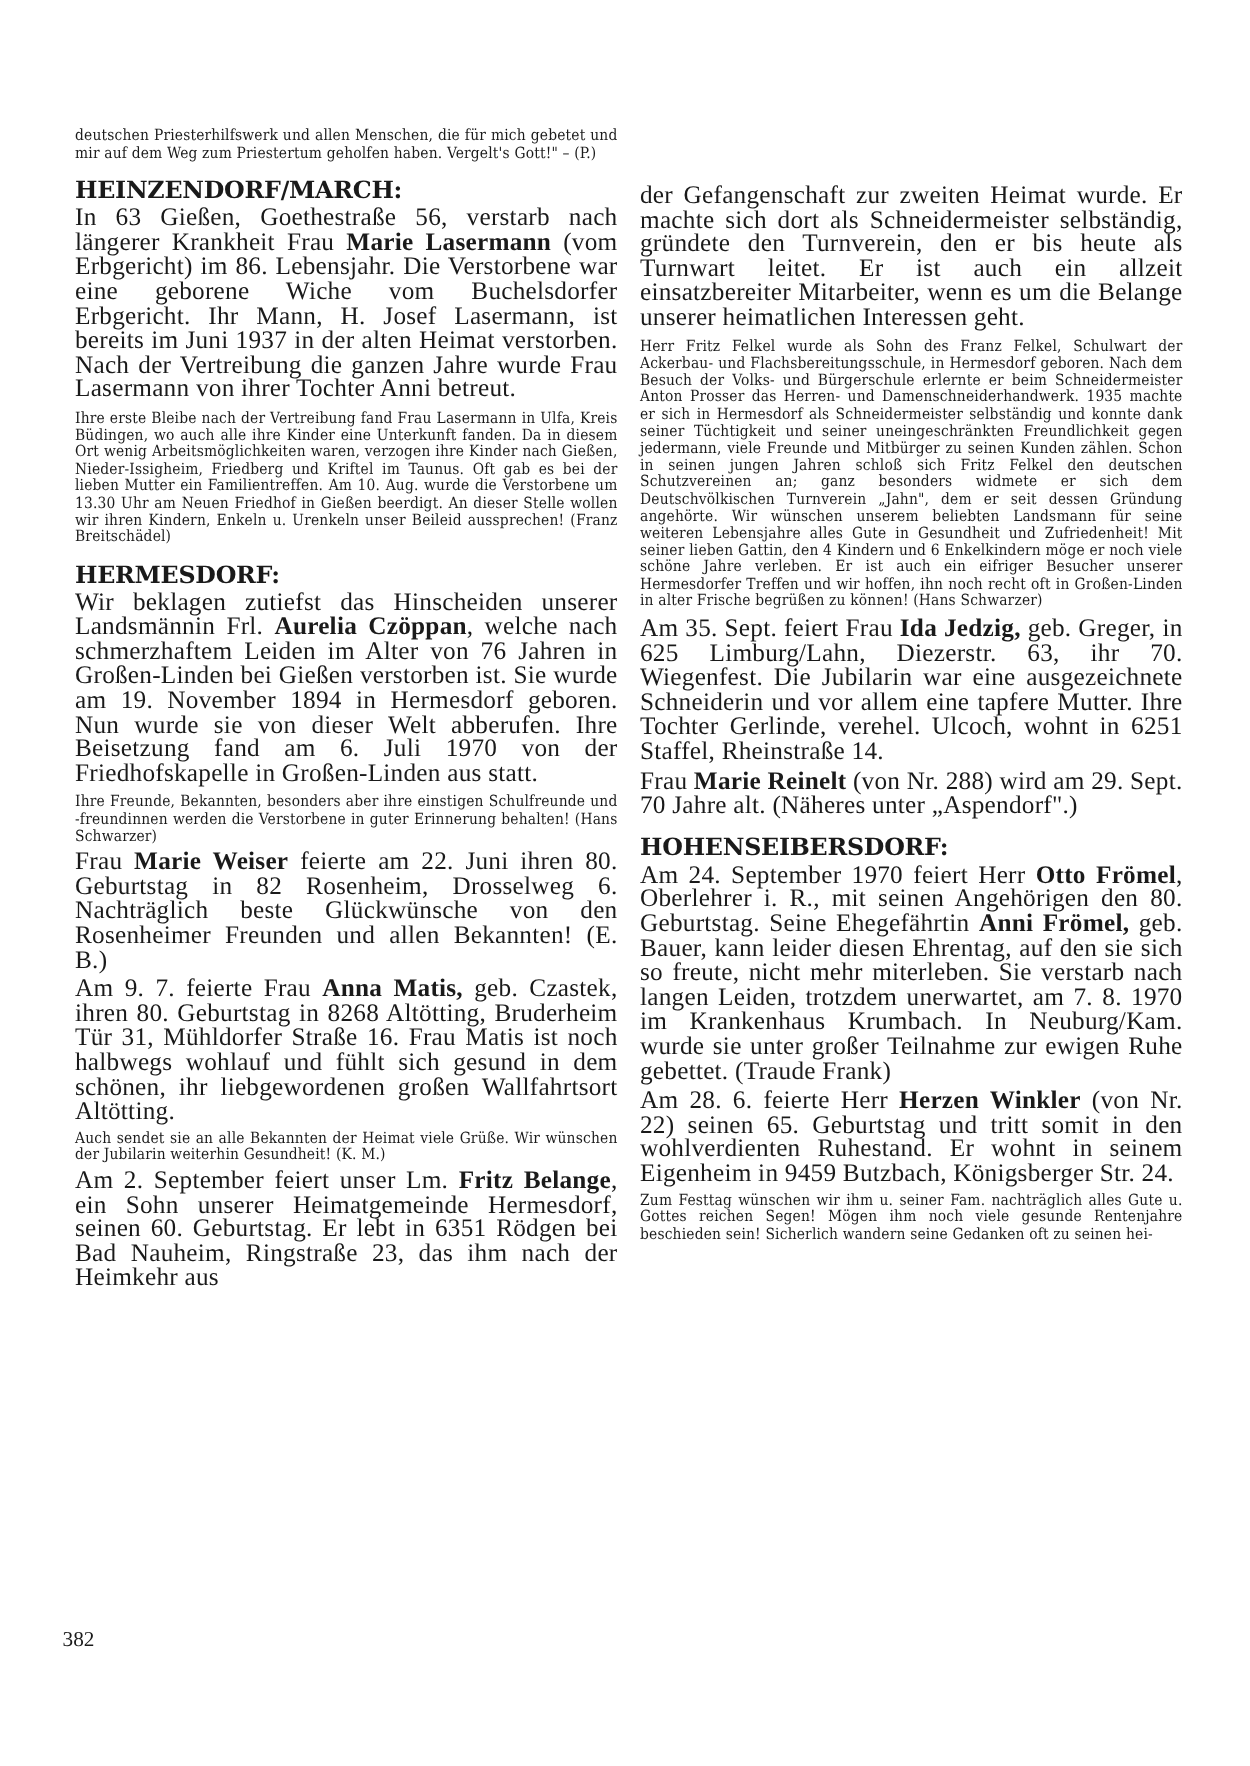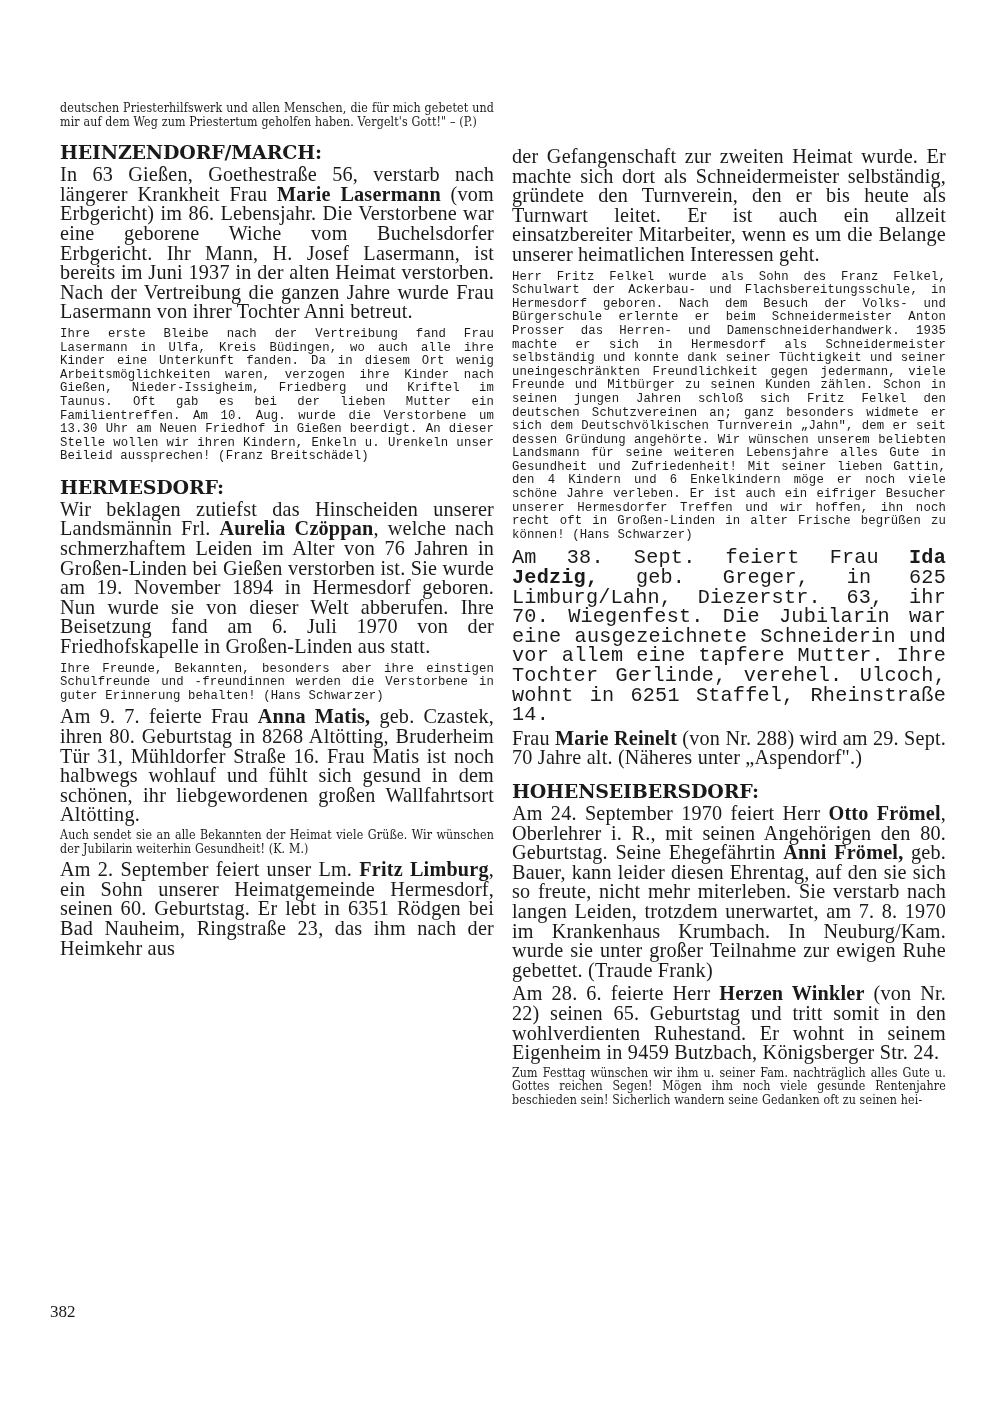--- a/index.html
+++ b/index.html
@@ -17,21 +17,21 @@
   .large {
     font-family: "Liberation Serif", serif;
     font-size: 20.2px; line-height: 19.6px; letter-spacing: 0.2px;
   }
   .head {
     font-family: "DejaVu Serif", serif; font-weight: bold;
     font-size: 19px; line-height: 20px; letter-spacing: -0.2px;
     margin: 13px 0 3px 0;
   }
   .gap-s { margin-top: 4px; }
-  .gap-m { margin-top: 6px; font-family: Liberation Mono, monospace; }
+  .gap-m { margin-top: 6px; }
   b { font-weight: bold; }
   .pageno {
     position: absolute; left: 50px; top: 1302px;
     font-family: "Liberation Serif", serif; font-size: 17px;
   }
 </style>
 </head>
 <body>
 
 <div class="page">
@@ -39,29 +39,30 @@
   <div class="col col-left">
     <p class="blk small">deutschen Priesterhilfswerk und allen Menschen, die für mich gebetet und mir auf dem Weg zum Priestertum geholfen haben. Vergelt's Gott!" – (P.)</p>
 
     <h2 class="head">HEINZENDORF/MARCH:</h2>
     <p class="blk large"><span>In 63 Gießen, Goethestraße 56, verstarb nach längerer Krankheit Frau </span><b>Marie Lasermann</b><span> (vom Erbgericht) im 86. Lebensjahr. Die Verstorbene war eine geborene Wiche vom Buchelsdorfer Erbgericht. Ihr Mann, H. Josef Lasermann, ist bereits im Juni 1937 in der alten Heimat verstorben. Nach der Vertreibung die ganzen Jahre wurde Frau Lasermann von ihrer Tochter Anni betreut.</span></p>
     <p class="blk small gap-m">Ihre erste Bleibe nach der Vertreibung fand Frau Lasermann in Ulfa, Kreis Büdingen, wo auch alle ihre Kinder eine Unterkunft fanden. Da in diesem Ort wenig Arbeitsmöglichkeiten waren, verzogen ihre Kinder nach Gießen, Nieder-Issigheim, Friedberg und Kriftel im Taunus. Oft gab es bei der lieben Mutter ein Familientreffen. Am 10. Aug. wurde die Verstorbene um 13.30 Uhr am Neuen Friedhof in Gießen beerdigt. An dieser Stelle wollen wir ihren Kindern, Enkeln u. Urenkeln unser Beileid aussprechen! (Franz Breitschädel)</p>
 
     <h2 class="head">HERMESDORF:</h2>
     <p class="blk large"><span>Wir beklagen zutiefst das Hinscheiden unserer Landsmännin Frl. </span><b>Aurelia Czöppan</b><span>, welche nach schmerzhaftem Leiden im Alter von 76 Jahren in Großen-Linden bei Gießen verstorben ist. Sie wurde am 19. November 1894 in Hermesdorf geboren. Nun wurde sie von dieser Welt abberufen. Ihre Beisetzung fand am 6. Juli 1970 von der Friedhofskapelle in Großen-Linden aus statt.</span></p>
     <p class="blk small gap-m">Ihre Freunde, Bekannten, besonders aber ihre einstigen Schulfreunde und -freundinnen werden die Verstorbene in guter Erinnerung behalten! (Hans Schwarzer)</p>
+    <p class="blk large gap-s"><span>Frau </span><b>Marie Weiser</b><span> feierte am 22. Juni ihren 80. Geburtstag in 82 Rosenheim, Drosselweg 6. Nachträglich beste Glückwünsche von den Rosenheimer Freunden und allen Bekannten! (E. B.)</span></p>
     <p class="blk large gap-s"><span>Am 9. 7. feierte Frau </span><b>Anna Matis,</b><span> geb. Czastek, ihren 80. Geburtstag in 8268 Altötting, Bruderheim Tür 31, Mühldorfer Straße 16. Frau Matis ist noch halbwegs wohlauf und fühlt sich gesund in dem schönen, ihr liebgewordenen großen Wallfahrtsort Altötting.</span></p>
     <p class="blk small gap-s">Auch sendet sie an alle Bekannten der Heimat viele Grüße. Wir wünschen der Jubilarin weiterhin Gesundheit! (K. M.)</p>
-    <p class="blk large gap-s"><span>Am 2. September feiert unser Lm. </span><b>Fritz Limburg</b><span>, ein Sohn unserer Heimatgemeinde Hermesdorf, seinen 60. Geburtstag. Er lebt in 6351 Rödgen bei Bad Nauheim, Ringstraße 23, das ihm nach der Heimkehr aus</span></p>
+    <p class="blk large gap-s"><span>Am 2. September feiert unser Lm. </span><b>Fritz Belange</b><span>, ein Sohn unserer Heimatgemeinde Hermesdorf, seinen 60. Geburtstag. Er lebt in 6351 Rödgen bei Bad Nauheim, Ringstraße 23, das ihm nach der Heimkehr aus</span></p>
   </div>
 
   <div class="col col-right">
     <p class="blk large">der Gefangenschaft zur zweiten Heimat wurde. Er machte sich dort als Schneidermeister selbständig, gründete den Turnverein, den er bis heute als Turnwart leitet. Er ist auch ein allzeit einsatzbereiter Mitarbeiter, wenn es um die Belange unserer heimatlichen Interessen geht.</p>
     <p class="blk small gap-m">Herr Fritz Felkel wurde als Sohn des Franz Felkel, Schulwart der Ackerbau- und Flachsbereitungsschule, in Hermesdorf geboren. Nach dem Besuch der Volks- und Bürgerschule erlernte er beim Schneidermeister Anton Prosser das Herren- und Damenschneiderhandwerk. 1935 machte er sich in Hermesdorf als Schneidermeister selbständig und konnte dank seiner Tüchtigkeit und seiner uneingeschränkten Freundlichkeit gegen jedermann, viele Freunde und Mitbürger zu seinen Kunden zählen. Schon in seinen jungen Jahren schloß sich Fritz Felkel den deutschen Schutzvereinen an; ganz besonders widmete er sich dem Deutschvölkischen Turnverein „Jahn", dem er seit dessen Gründung angehörte. Wir wünschen unserem beliebten Landsmann für seine weiteren Lebensjahre alles Gute in Gesundheit und Zufriedenheit! Mit seiner lieben Gattin, den 4 Kindern und 6 Enkelkindern möge er noch viele schöne Jahre verleben. Er ist auch ein eifriger Besucher unserer Hermesdorfer Treffen und wir hoffen, ihn noch recht oft in Großen-Linden in alter Frische begrüßen zu können! (Hans Schwarzer)</p>
-    <p class="blk large gap-m"><span>Am 38. Sept. feiert Frau </span><b>Ida Jedzig,</b><span> geb. Greger, in 625 Limburg/Lahn, Diezerstr. 63, ihr 70. Wiegenfest. Die Jubilarin war eine ausgezeichnete Schneiderin und vor allem eine tapfere Mutter. Ihre Tochter Gerlinde, verehel. Ulcoch, wohnt in 6251 Staffel, Rheinstraße 14.</span></p>
+    <p class="blk large gap-m"><span>Am 35. Sept. feiert Frau </span><b>Ida Jedzig,</b><span> geb. Greger, in 625 Limburg/Lahn, Diezerstr. 63, ihr 70. Wiegenfest. Die Jubilarin war eine ausgezeichnete Schneiderin und vor allem eine tapfere Mutter. Ihre Tochter Gerlinde, verehel. Ulcoch, wohnt in 6251 Staffel, Rheinstraße 14.</span></p>
     <p class="blk large gap-s"><span>Frau </span><b>Marie Reinelt</b><span> (von Nr. 288) wird am 29. Sept. 70 Jahre alt. (Näheres unter „Aspendorf".)</span></p>
 
     <h2 class="head">HOHENSEIBERSDORF:</h2>
     <p class="blk large"><span>Am 24. September 1970 feiert Herr </span><b>Otto Frömel</b><span>, Oberlehrer i. R., mit seinen Angehörigen den 80. Geburtstag. Seine Ehegefährtin </span><b>Anni Frömel,</b><span> geb. Bauer, kann leider diesen Ehrentag, auf den sie sich so freute, nicht mehr miterleben. Sie verstarb nach langen Leiden, trotzdem unerwartet, am 7. 8. 1970 im Krankenhaus Krumbach. In Neuburg/Kam. wurde sie unter großer Teilnahme zur ewigen Ruhe gebettet. (Traude Frank)</span></p>
     <p class="blk large gap-s"><span>Am 28. 6. feierte Herr </span><b>Herzen Winkler</b><span> (von Nr. 22) seinen 65. Geburtstag und tritt somit in den wohlverdienten Ruhestand. Er wohnt in seinem Eigenheim in 9459 Butzbach, Königsberger Str. 24.</span></p>
     <p class="blk small gap-s">Zum Festtag wünschen wir ihm u. seiner Fam. nachträglich alles Gute u. Gottes reichen Segen! Mögen ihm noch viele gesunde Rentenjahre beschieden sein! Sicherlich wandern seine Gedanken oft zu seinen hei-</p>
   </div>
 
   <div class="pageno">382</div>
 </div>

